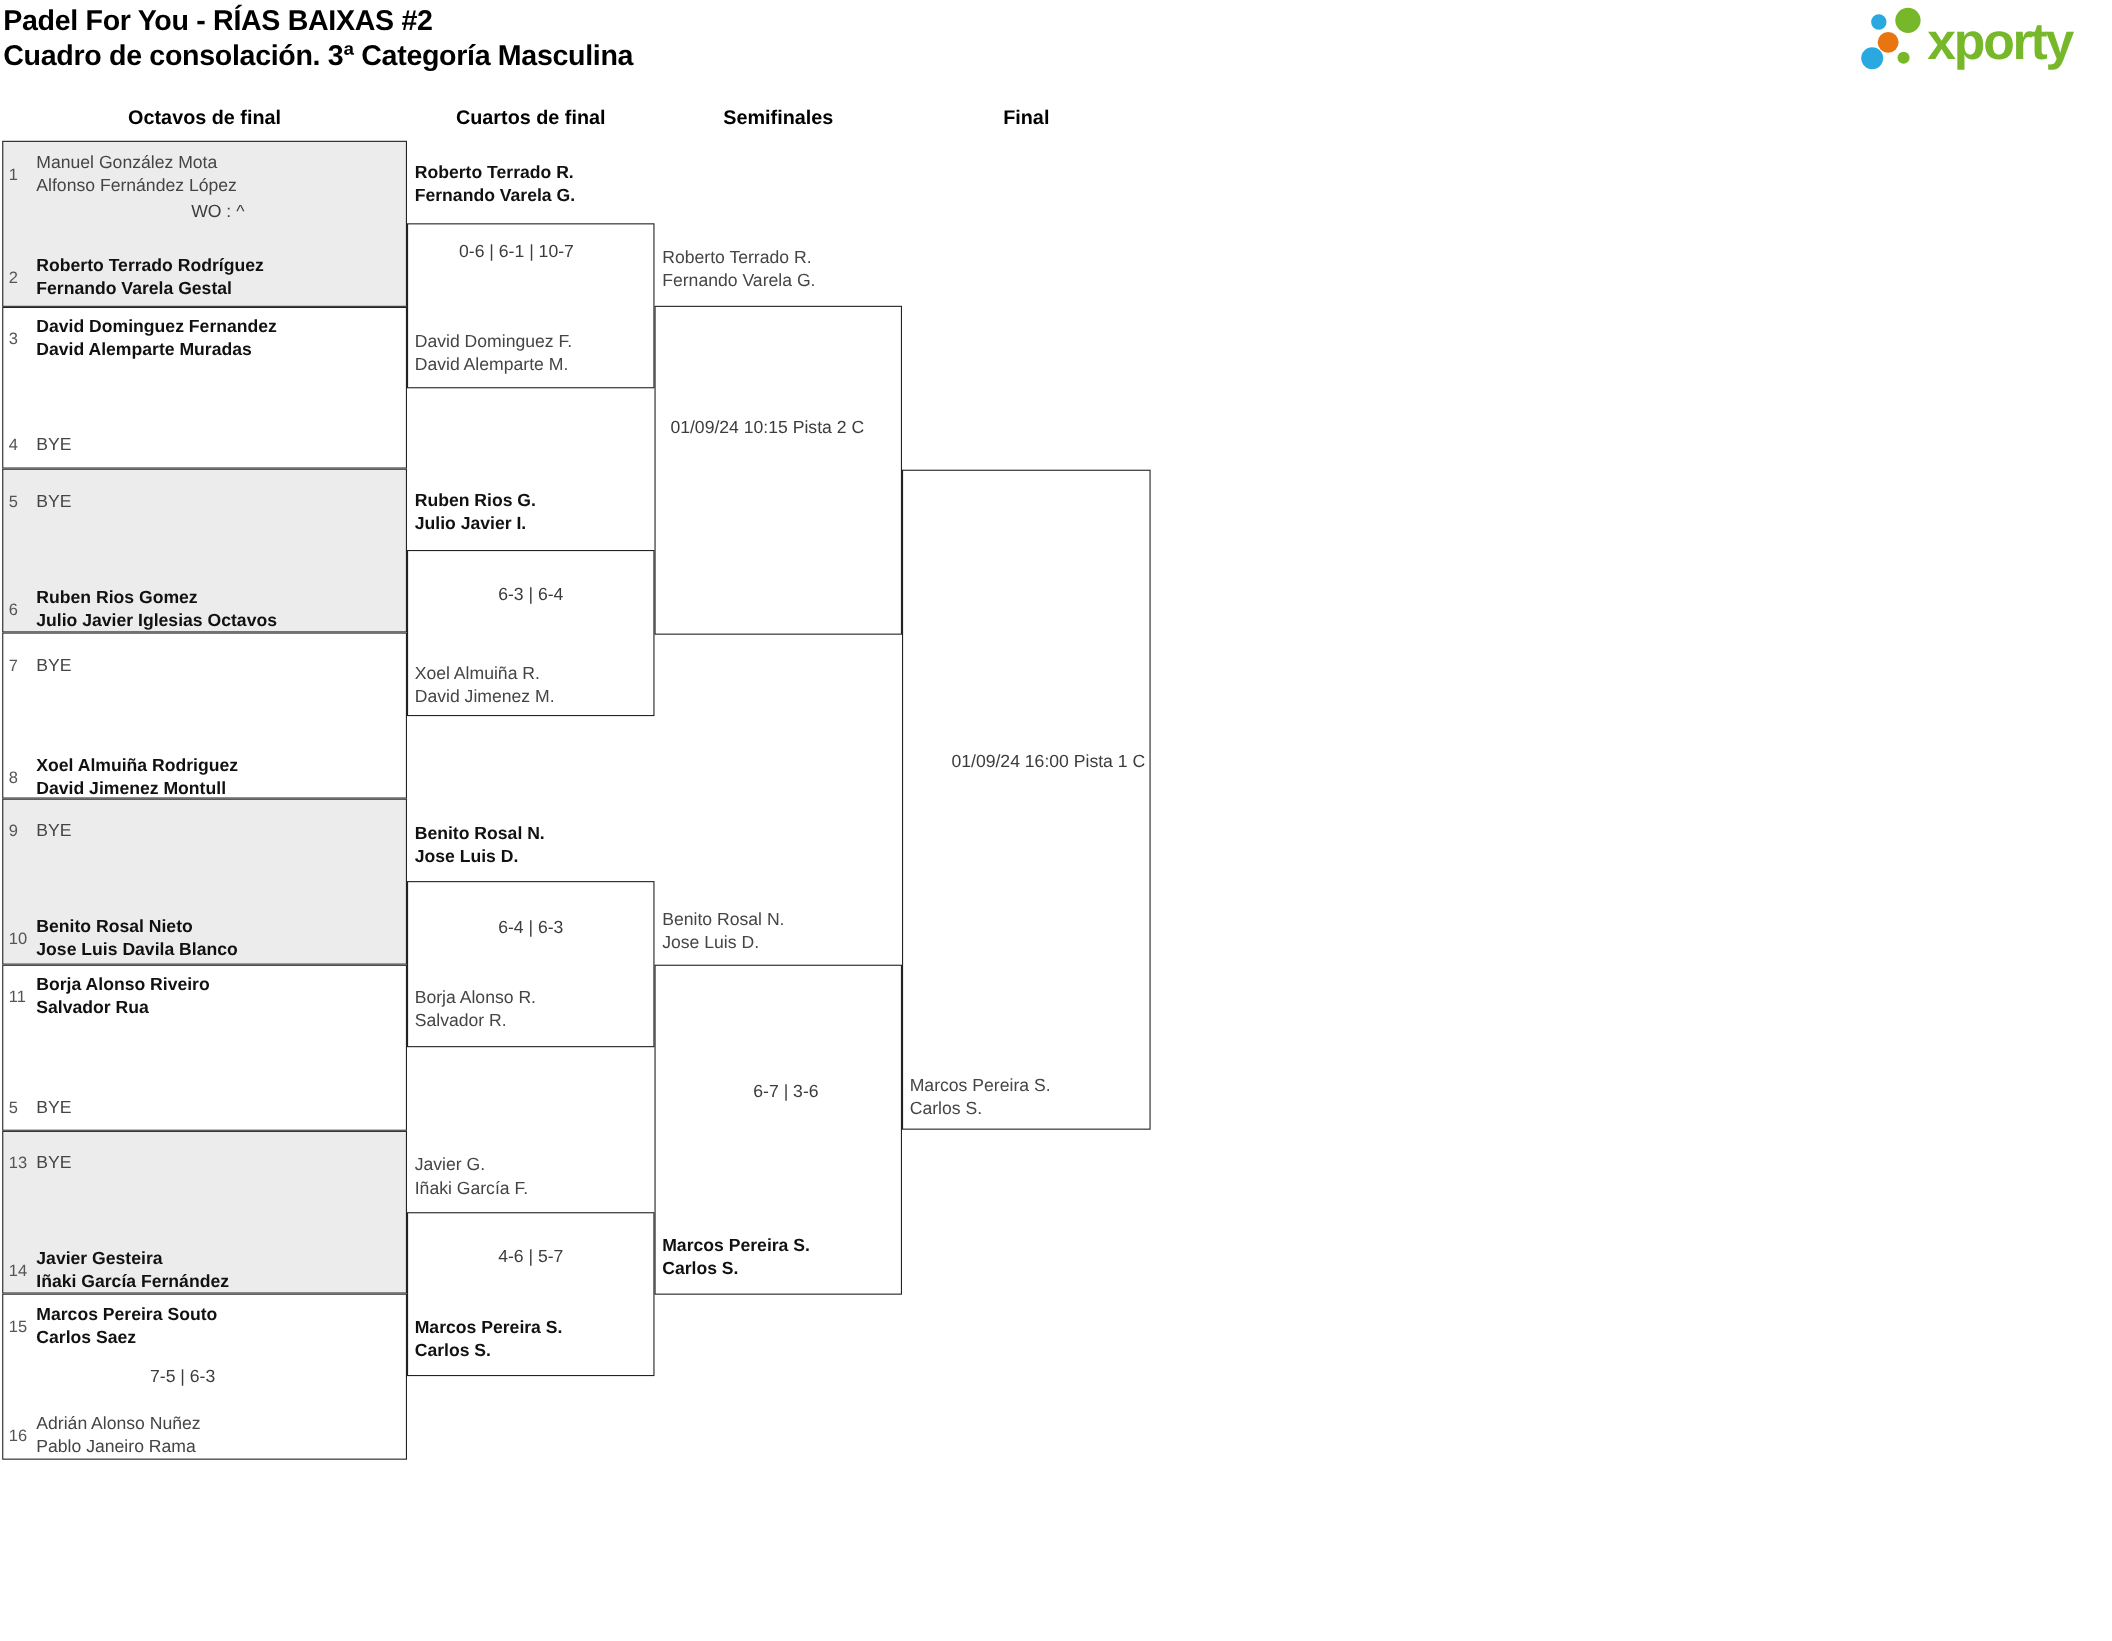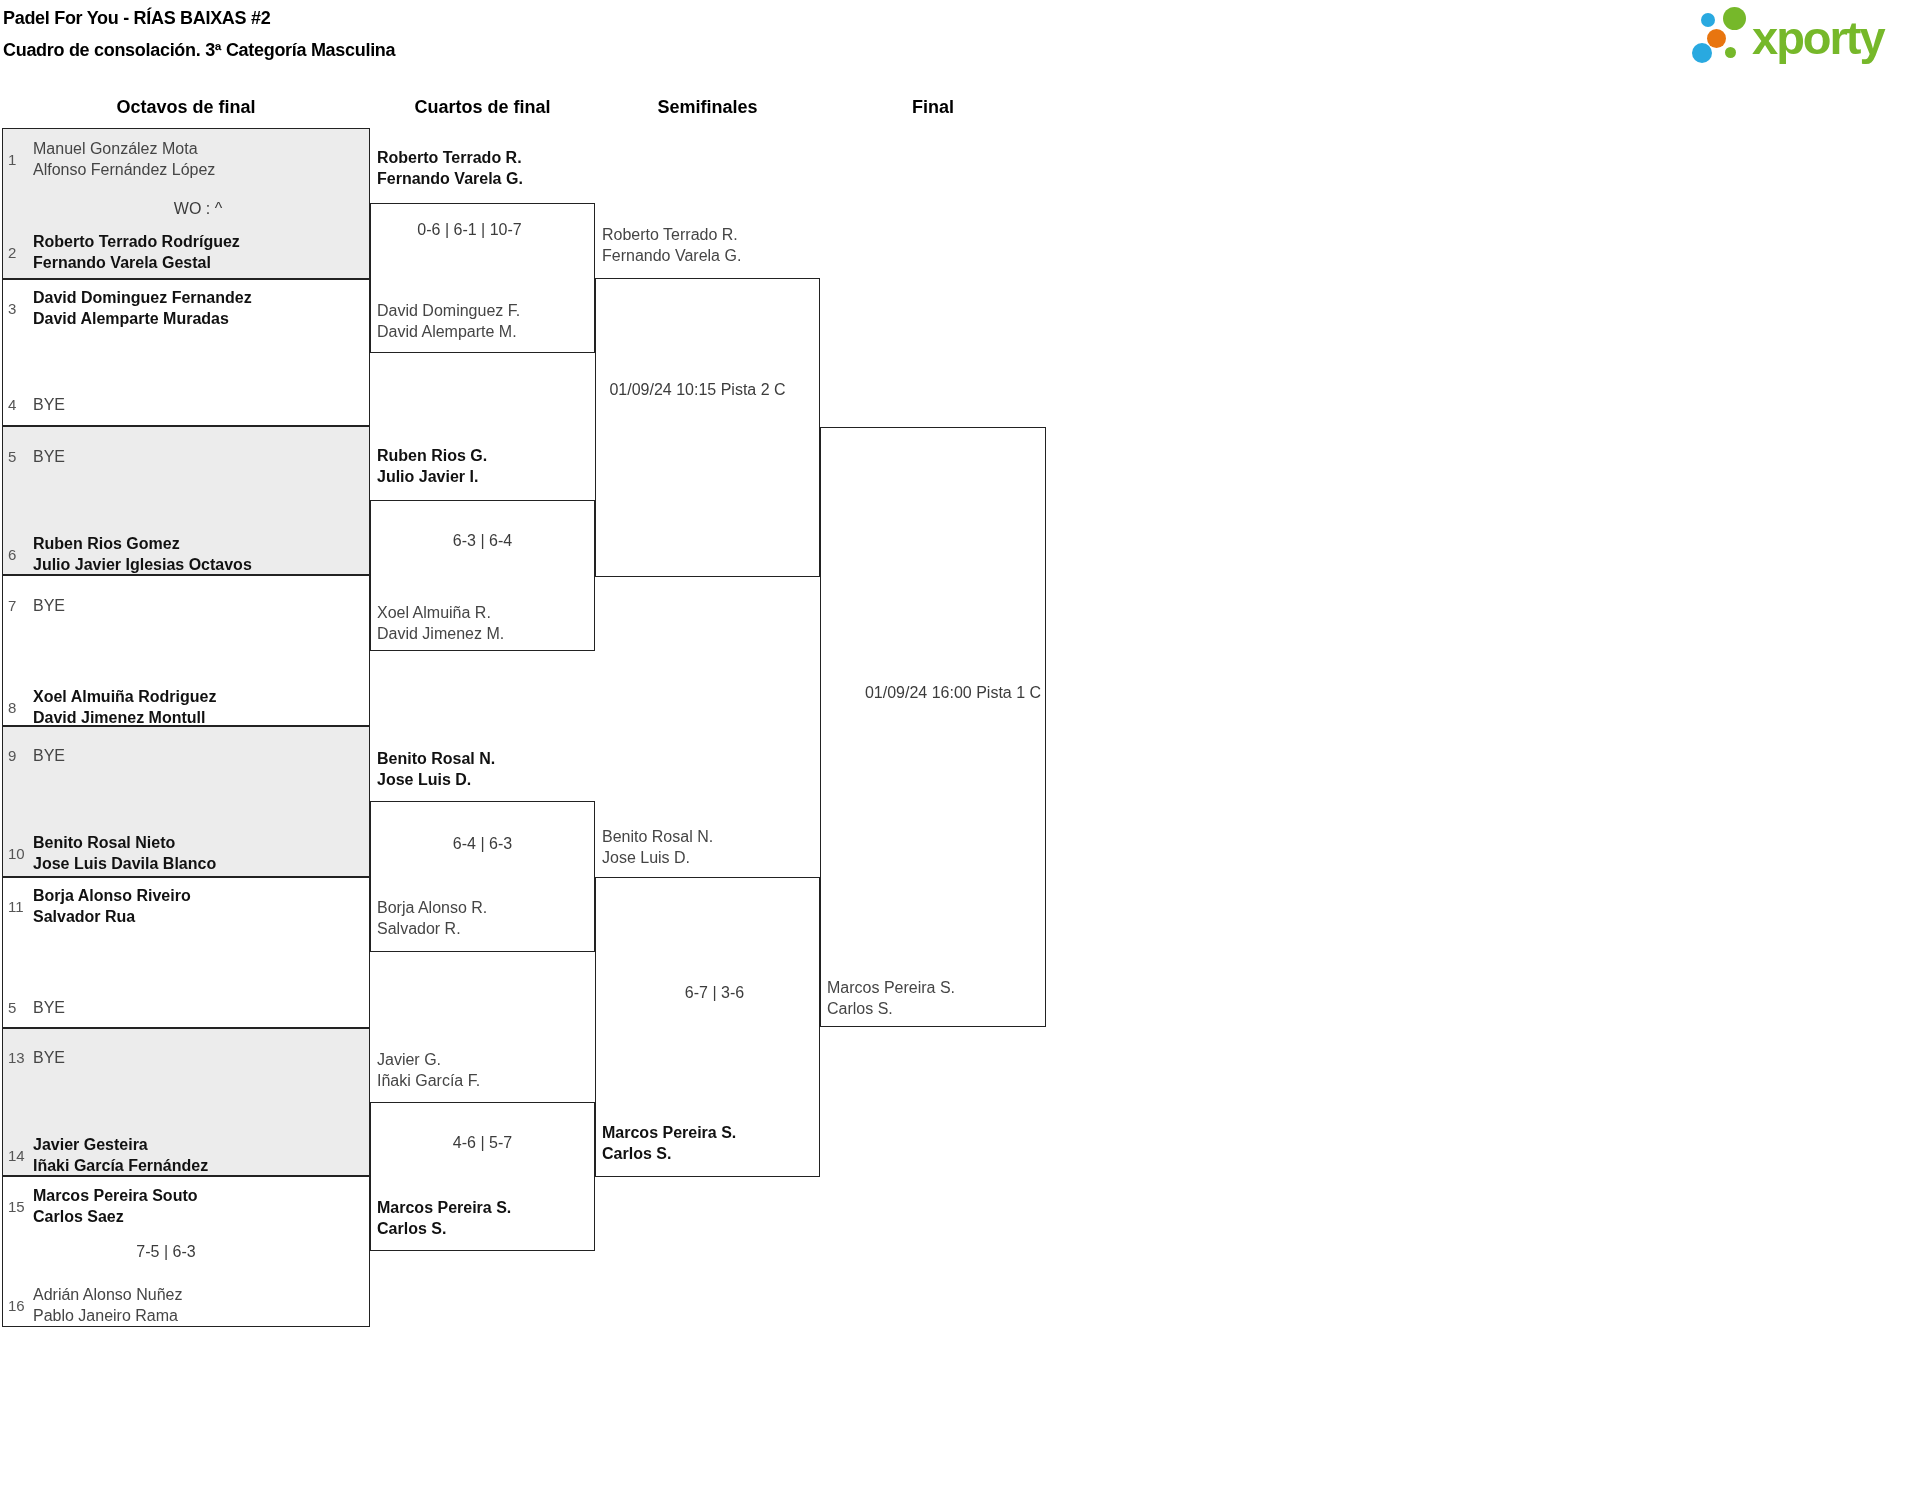--- a/index.html
+++ b/index.html
@@ -1,19 +1,19 @@
 <!DOCTYPE html>
 <html><head>
 <meta charset="utf-8">
 <style>
   html,body{margin:0;padding:0;background:#fff;}
   #canvas{position:relative;width:1920px;height:1492px;background:#fff;
           font-family:"Liberation Sans",sans-serif;overflow:hidden;}
 
-  .title{position:absolute;left:3px;top:2px;font-size:18px;line-height:32px;
+  .title{position:absolute;left:3px;top:2px;font-size:26px;line-height:32px;
          font-weight:bold;color:#000;letter-spacing:-0.3px;white-space:nowrap;}
   .subtitle{top:34px;}
 
   .round-label{position:absolute;top:97px;font-size:18px;font-weight:bold;
                color:#000;text-align:center;}
 
   .box{position:absolute;border:1px solid #222;box-sizing:border-box;background:#fff;}
   .box.gray{background:#ececec;}
   .box.open{background:transparent;}
 
@@ -76,21 +76,21 @@
 
   <div class="box open" style="left:820px;top:427px;width:226px;height:600px"></div>
 
   <div class="slot" style="left:8px;top:138px">
     <span class="seed">1</span>
     <span class="names">
         <span class="nl">Manuel González Mota</span>
         <span class="nl">Alfonso Fernández López</span>
       </span>
   </div>
-  <div class="score" style="left:2px;top:198px;width:392px">WO : ^</div>
+  <div class="score" style="left:2px;top:182px;width:392px">WO : ^</div>
   <div class="slot win" style="left:8px;top:231px">
     <span class="seed">2</span>
     <span class="names">
         <span class="nl">Roberto Terrado Rodríguez</span>
         <span class="nl">Fernando Varela Gestal</span>
       </span>
   </div>
 
   <div class="slot win" style="left:8px;top:287px">
     <span class="seed">3</span>

